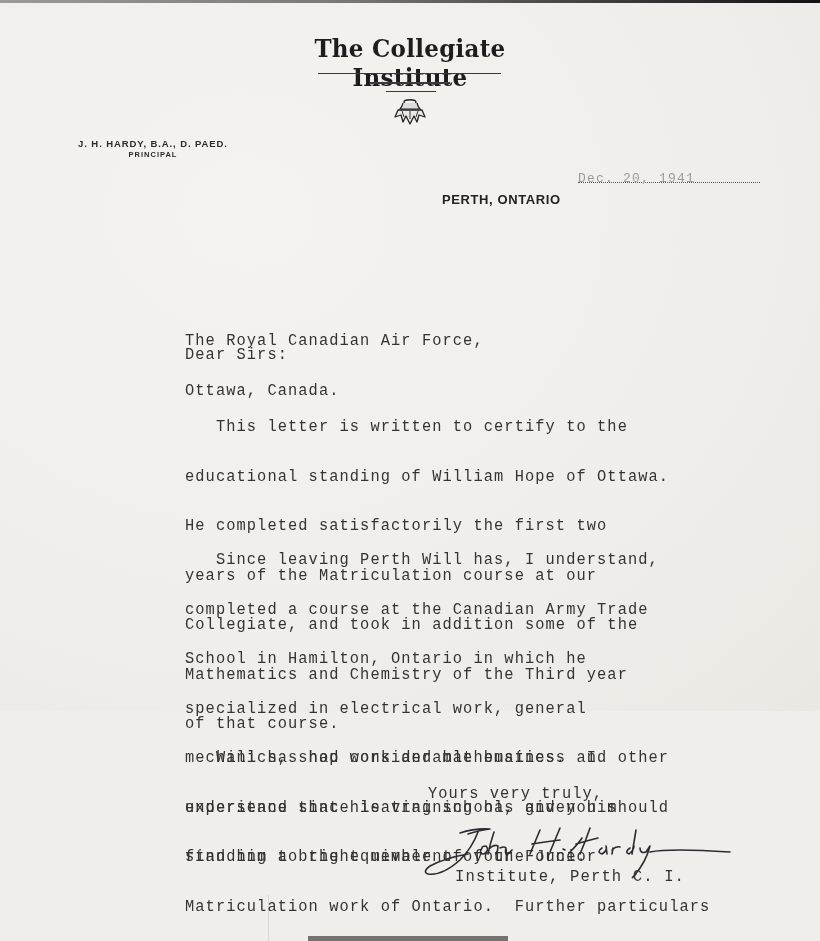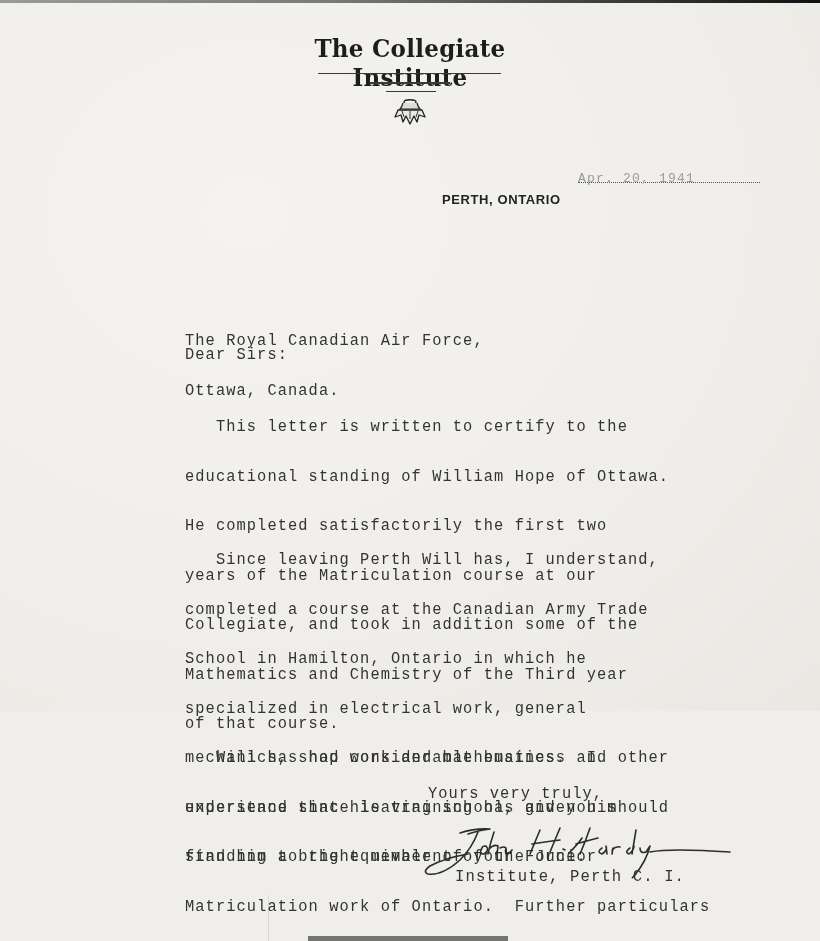--- a/index.html
+++ b/index.html
@@ -156,24 +156,28 @@
   <div class="rule" style="left:370px; top:82px; width:80px; height:1.5px;"></div>
   <div class="rule" style="left:386px; top:91px; width:50px;"></div>
 
   <svg class="emblem" viewBox="0 0 36 30">
     <ellipse cx="18" cy="5" rx="6" ry="2.2" fill="none" stroke="#222" stroke-width="1.4"></ellipse>
     <path d="M11 6 Q10 10 8 12 L28 12 Q26 10 25 6" fill="#ddd" stroke="#222" stroke-width="1.2"></path>
     <path d="M6 13 L3 20 L9 18 L11 25 L14 19 L18 27 L22 19 L25 25 L27 18 L33 20 L30 13 Z" fill="#e8e8e4" stroke="#222" stroke-width="1.3" stroke-linejoin="round"></path>
     <path d="M10 14 L12 20 M18 14 L18 22 M26 14 L24 20" stroke="#222" stroke-width="0.9" fill="none"></path>
   </svg>
 
+  <div class="principal-block">
+    <div class="principal-name">J. H. HARDY, B.A., D. PAED.</div>
+    <div class="principal-title">PRINCIPAL</div>
+  </div>
 
   <div class="place-line">PERTH, ONTARIO</div>
   <div class="date-dots"></div>
-  <div class="date-typed">Apr. 20, 1941</div>
+  <div class="date-typed">Dec. 20, 1941</div>
 
   <div class="tw" style="top:300px;">
     <span class="line">The Royal Canadian Air Force,</span>
     <span class="line">Ottawa, Canada.</span>
   </div>
 
   <div class="tw" style="top:347px;">Dear Sirs:</div>
 
   <div class="tw" style="top:386px;">
     <span class="line">   This letter is written to certify to the</span>

